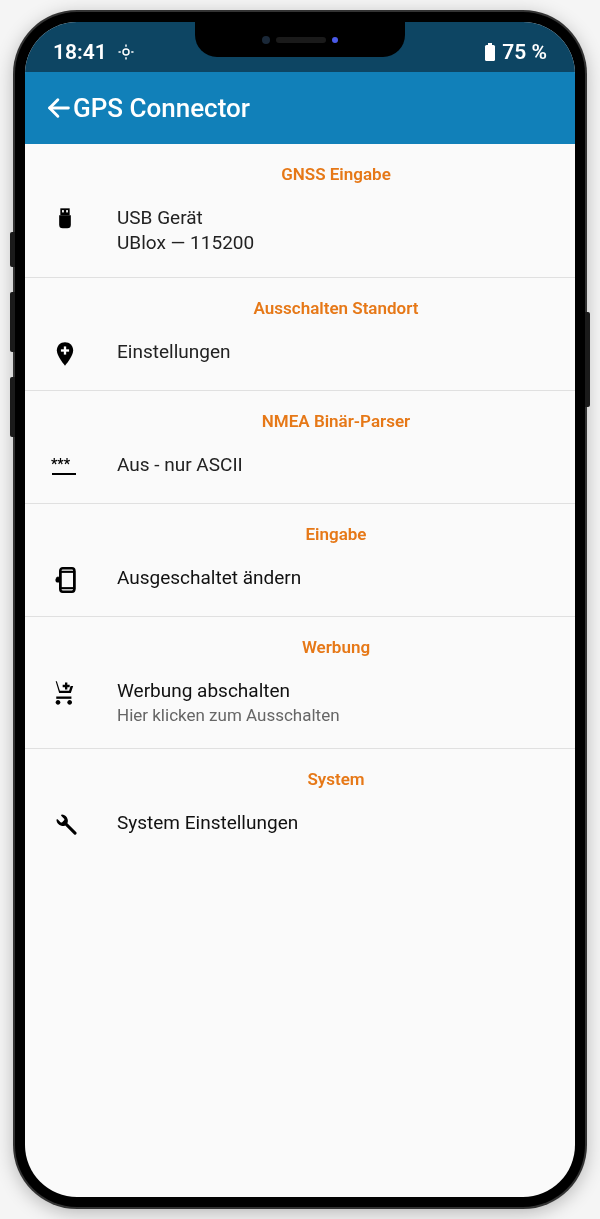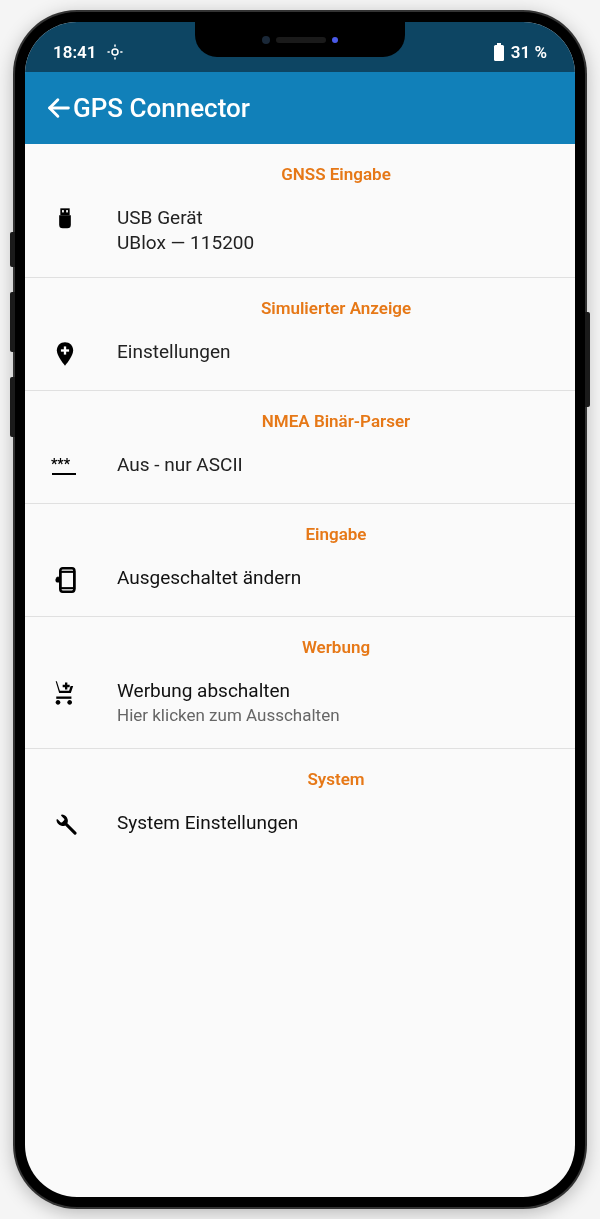--- a/index.html
+++ b/index.html
@@ -70,21 +70,21 @@
     .notch .sensor { width: 8px; height: 8px; background: #1a2838; border-radius: 50%; }
     .notch .sensor.blue { background: #4a5ae8; width: 6px; height: 6px; }
     .status-bar {
       height: 50px;
       background: #0d4563;
       display: flex;
       align-items: center;
       justify-content: space-between;
       padding: 10px 28px 0;
       color: #fff;
-      font-size: 17px;
+      font-size: 21px;
       font-weight: 600;
     }
     .status-left { display: flex; align-items: center; gap: 10px; }
     .status-right { display: flex; align-items: center; gap: 6px; }
     .loc-icon { width: 18px; height: 18px; stroke: #fff; fill: none; stroke-width: 2; }
     .battery-icon { width: 12px; height: 18px; }
     .app-bar {
       height: 72px;
       background: #1180b9;
       display: flex;
@@ -153,21 +153,21 @@
           <line x1="12" y1="19" x2="12" y2="22"></line>
           <line x1="2" y1="12" x2="5" y2="12"></line>
           <line x1="19" y1="12" x2="22" y2="12"></line>
         </svg>
       </div>
       <div class="status-right">
         <svg class="battery-icon" viewBox="0 0 12 18">
           <rect x="4" y="0" width="4" height="2" fill="#fff"></rect>
           <rect x="1" y="2" width="10" height="16" rx="1.5" fill="#fff"></rect>
         </svg>
-        <span>31 %</span>
+        <span>75 %</span>
       </div>
     </div>
 
     <div class="app-bar">
       <svg class="back-arrow" viewBox="0 0 24 24">
         <line x1="20" y1="12" x2="4" y2="12" stroke-linecap="round"></line>
         <polyline points="11,5 4,12 11,19" stroke-linecap="round" stroke-linejoin="round"></polyline>
       </svg>
       <div class="app-title">GPS Connector</div>
     </div>
@@ -186,21 +186,21 @@
             </svg>
           </div>
           <div class="row-body">
             <div class="row-title sub-inline">USB Gerät</div>
             <div class="row-title sub-inline">UBlox — 115200</div>
           </div>
         </div>
       </div>
 
       <div class="section">
-        <div class="section-header">Simulierter Anzeige</div>
+        <div class="section-header">Ausschalten Standort</div>
         <div class="section-row">
           <div class="row-icon">
             <svg viewBox="0 0 24 24">
               <path d="M12 2 C8 2 5 5 5 9 c0 5 7 13 7 13 s7-8 7-13 c0-4-3-7-7-7z" fill="#000"></path>
               <rect x="11" y="5.5" width="2" height="7" fill="#fff"></rect>
               <rect x="8.5" y="8" width="7" height="2" fill="#fff"></rect>
             </svg>
           </div>
           <div class="row-body">
             <div class="row-title sub-inline">Einstellungen</div>

